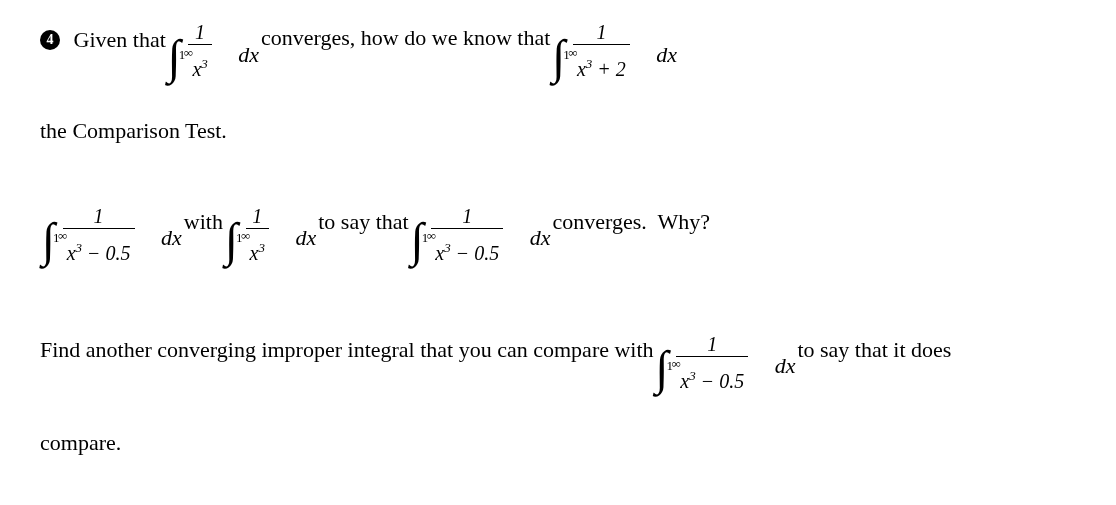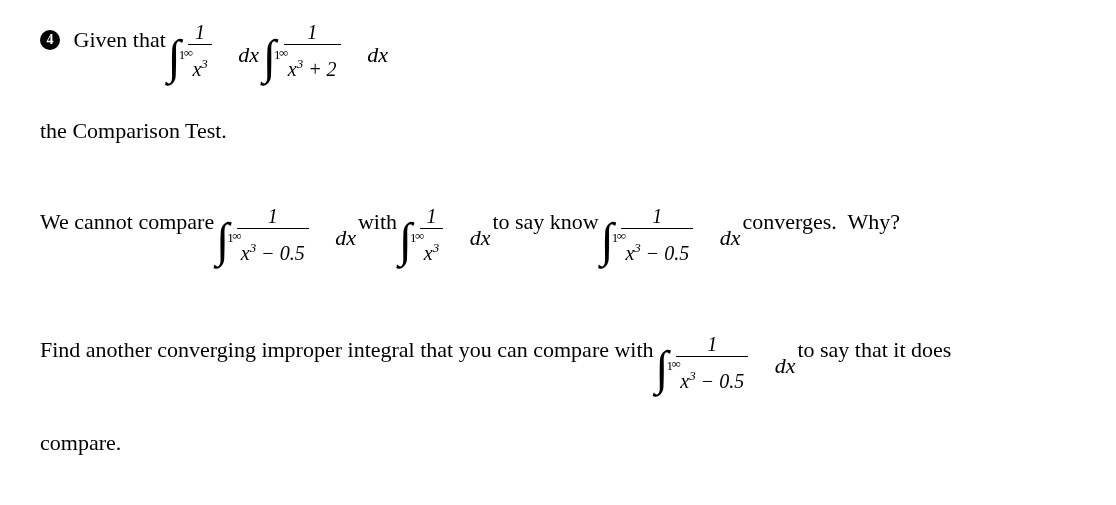--- a/index.html
+++ b/index.html
@@ -127,39 +127,39 @@
       <span class="integral-sign">∫
         <span class="int-upper">∞</span>
         <span class="int-lower">1</span>
       </span>
       <span class="frac">
         <span class="num">1</span>
         <span class="den"><span>x</span><span class="sup">3</span></span>
       </span>
       <span class="dx">dx</span>
     </span>
+    <span class="textpart">converges, how do we know that</span>
 
     <span class="integral">
       <span class="integral-sign">∫
         <span class="int-upper">∞</span>
         <span class="int-lower">1</span>
       </span>
       <span class="frac">
         <span class="num">1</span>
         <span class="den"><span>x</span><span class="sup">3</span> <span>+ 2</span></span>
       </span>
       <span class="dx">dx</span>
     </span>
   </div>
   <div class="continuation">
     <span class="textpart">the Comparison Test.</span>
   </div>
 
   <div class="row para2">
-    <span class="textpart">We cannot compare</span>
 
     <span class="integral">
       <span class="integral-sign">∫
         <span class="int-upper">∞</span>
         <span class="int-lower">1</span>
       </span>
       <span class="frac">
         <span class="num">1</span>
         <span class="den"><span>x</span><span class="sup">3</span> <span>− 0.5</span></span>
       </span>
@@ -171,21 +171,21 @@
       <span class="integral-sign">∫
         <span class="int-upper">∞</span>
         <span class="int-lower">1</span>
       </span>
       <span class="frac">
         <span class="num">1</span>
         <span class="den"><span>x</span><span class="sup">3</span></span>
       </span>
       <span class="dx">dx</span>
     </span>
-    <span class="textpart">to say know</span>
+    <span class="textpart">to say that</span>
 
     <span class="integral">
       <span class="integral-sign">∫
         <span class="int-upper">∞</span>
         <span class="int-lower">1</span>
       </span>
       <span class="frac">
         <span class="num">1</span>
         <span class="den"><span>x</span><span class="sup">3</span> <span>− 0.5</span></span>
       </span>

